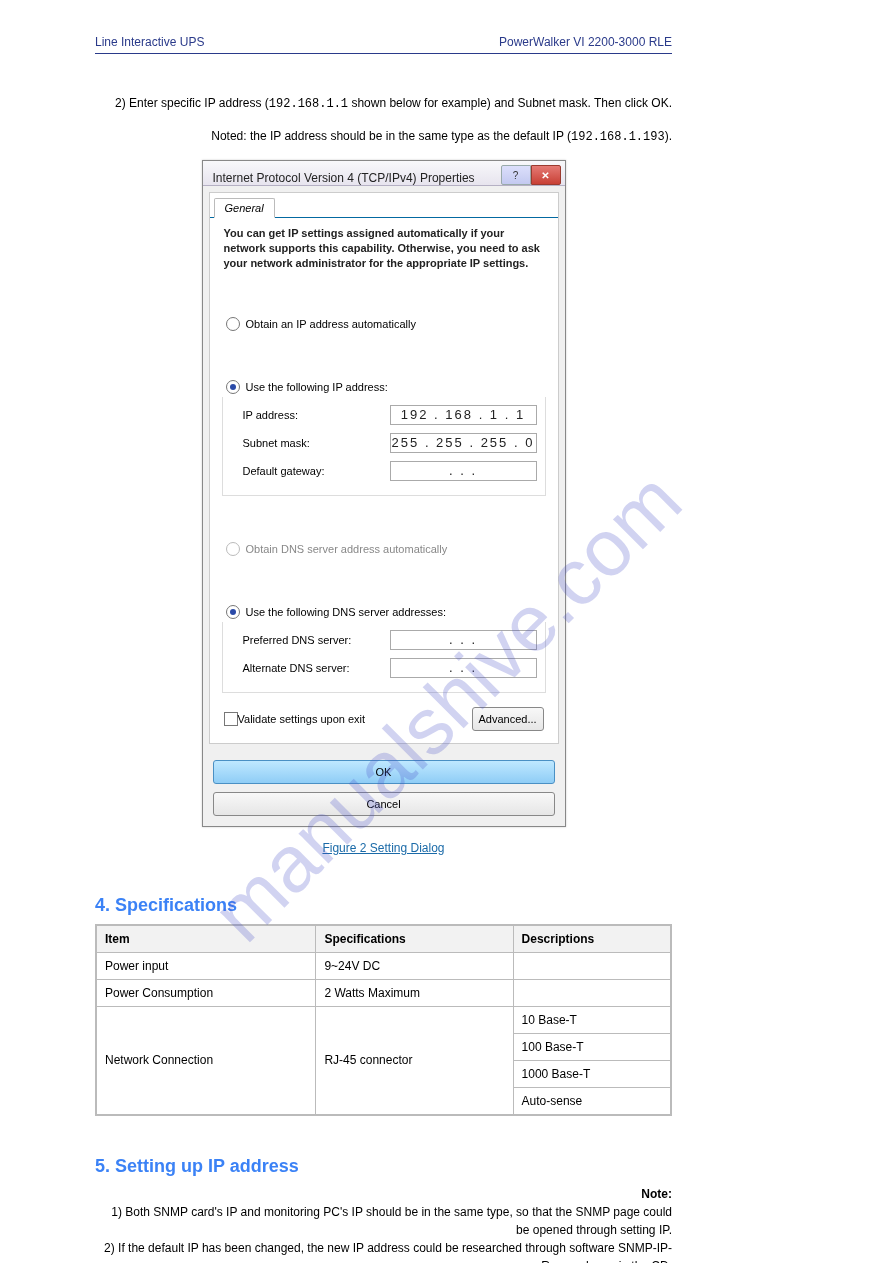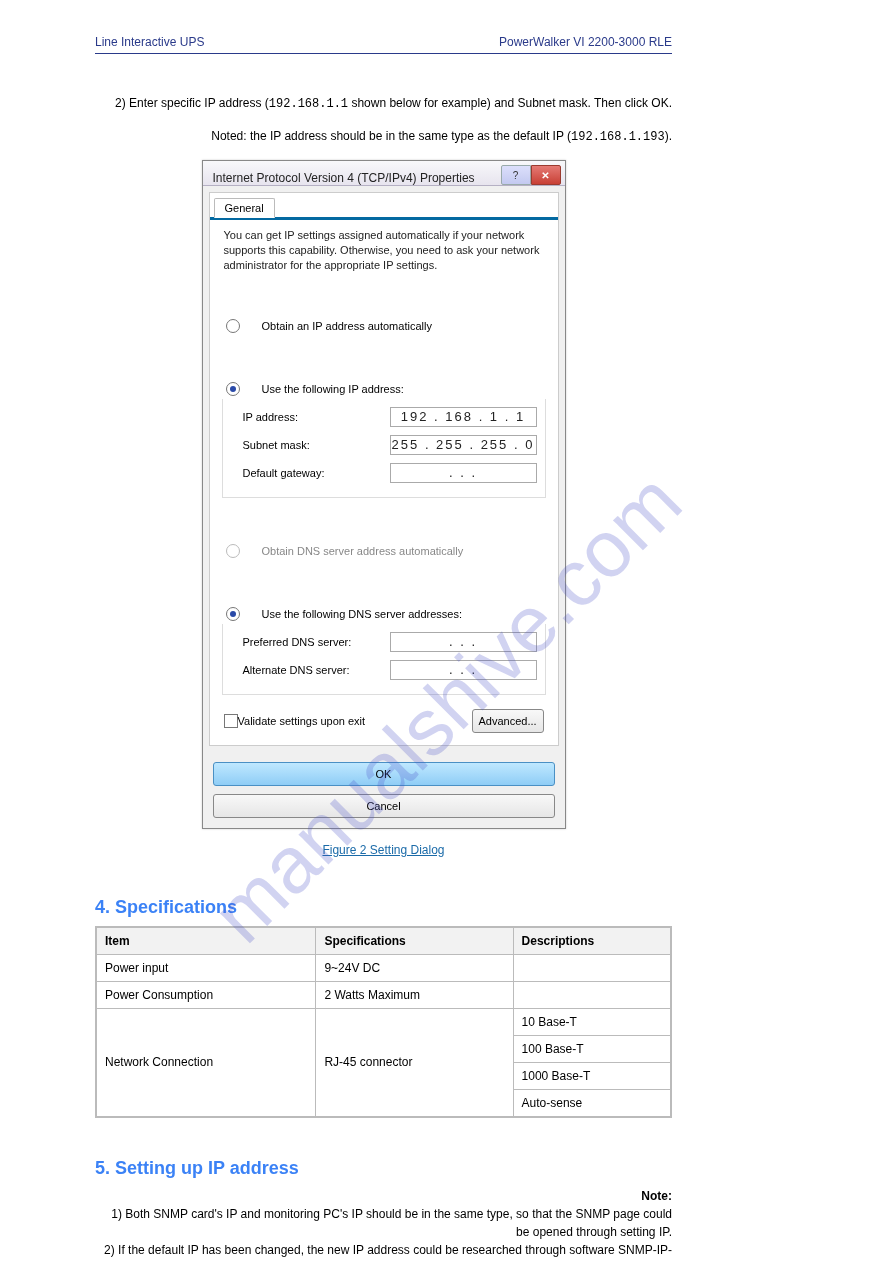--- a/index.html
+++ b/index.html
@@ -69,28 +69,28 @@
     justify-content: space-between;
     padding: 0 4px 0 10px;
     font-size: 12px;
     color: #222;
   }
   .title-icons { display:flex; gap:0; }
   .title-btn { width:28px; height:18px; display:flex; align-items:center; justify-content:center; font-size:10px; }
   .help-btn { background: linear-gradient(#dcdffb,#c3c9f0); border:1px solid #9aa; border-radius:2px 0 0 2px; color:#333; }
   .close-btn { background: linear-gradient(#e57a74,#c84035); border:1px solid #9a3a2f; border-radius:0 2px 2px 0; color:#fff; font-weight:bold; }
   .dlg-body { background:#fff; margin:6px; border:1px solid #ccc; padding:10px 12px 12px 12px; }
-  .tab-strip { border-bottom:3px solid #0369a1; margin:-10px -12px 8px -12px; padding:4px 0 0 4px; background:#fff; height:20px; }
+  .tab-strip { border-bottom:1px solid #0369a1; margin:-10px -12px 8px -12px; padding:4px 0 0 4px; background:#fff; height:20px;font-style:italic; }
   .tab {
     display:inline-block; padding:3px 10px; border:1px solid #bbb; border-bottom:1px solid #fff;
     border-radius:2px 2px 0 0; font-size:11px; background:#fff; position:relative; top:1px;
   }
-  .info { margin:6px 0 12px 2px; line-height:1.35; color:#222; }
+  .info { margin:6px 0 12px 2px; line-height:1.35; color:#222;font-weight:bold; }
   .group { border:1px solid #ddd; border-top:none; margin-bottom:10px; }
-  .radio-row { display:flex; align-items:center; gap:22px; padding:3px 4px;margin-top:43px; }
+  .radio-row { display:flex; align-items:center; gap:6px; padding:3px 4px;margin-top:43px; }
   .radio-row.disabled { color:#888; }
   .radio {
     width:12px; height:12px; border:1px solid #777; border-radius:50%; display:flex;
     align-items:center; justify-content:center; background:#fff;
   }
   .radio.disabled { border-color:#bbb; }
   .radio .dot { width:6px; height:6px; border-radius:50%; background:#2a4aa8; }
   .fields { padding:4px 8px 10px 20px; }
   .field-row {
     display:flex; align-items:center; justify-content:space-between; padding:4px 0;

